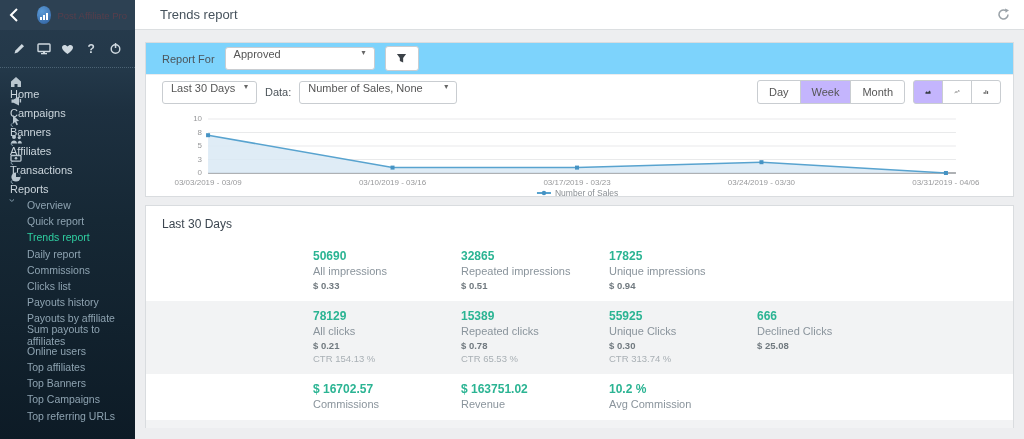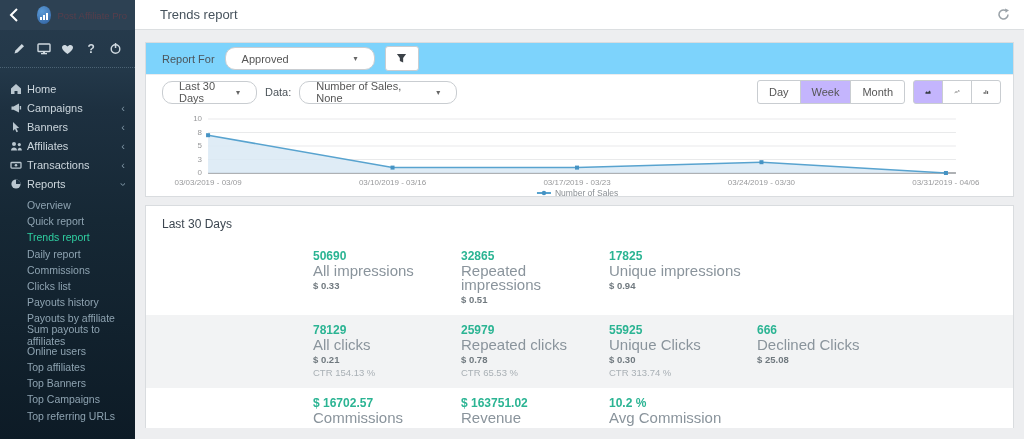--- a/index.html
+++ b/index.html
@@ -28,21 +28,21 @@
   .sb-logo i { display:block; width:2px; background:#fff; }
   .sb-logo i:nth-child(1){height:3px} .sb-logo i:nth-child(2){height:5px} .sb-logo i:nth-child(3){height:7px}
   .sb-logo-text { font-size:9.5px; color:#7a3b44; opacity:.55; white-space:nowrap; }
   .sb-icons {
     height:38px; display:flex; align-items:center; justify-content:space-around; padding:0 8px;
     border-bottom:1px dotted #4c6374; color:#cfd9e0;
   }
   .sb-icons .ticon { width:20px; height:20px; display:flex; align-items:center; justify-content:center; cursor:pointer; }
   .nav { margin-top:8px; }
   .nav-item {
-    height:19px; display:flex; align-items:flex-end; padding:0 10px; font-size:11px; cursor:pointer; color:#ccd6dd;
+    height:19px; display:flex; align-items:flex-start; padding:0 10px; font-size:11px; cursor:pointer; color:#ccd6dd;flex-direction:column;
   }
   .nav-item .nicon { width:17px; display:flex; align-items:center; color:#b9c6cf; }
   .nav-item .nlabel { flex:1; }
   .nav-item .chev { font-size:11px; color:#7d93a2; line-height:1; }
   .chev.down { display:inline-block; transform:rotate(-90deg); }
   .subnav { margin-top:7px; }
   .sub-item {
     height:16.2px; display:flex; align-items:center; padding-left:27px; font-size:10.5px; color:#8ea3b1; cursor:pointer;
   }
   .sub-item.active { color:#2fd0a2; }
@@ -59,23 +59,23 @@
 
   .card { background:#fff; border:1px solid #d9dcdf; margin:0 10px; }
   .card1 { margin-top:12px; height:155px; }
 
   .filter-strip {
     height:32px; background:#7dd3fc; border-bottom:1px solid #ebecee;
     display:flex; align-items:center; padding:0 16px; gap:10px;
   }
   .lbl { font-size:11px; color:#4c545a; }
   .select {
-    height:23px; background:#fff; border:1px solid #c9cdd1; border-radius:10px;
-    display:inline-flex; align-items:center; justify-content:space-between;
-    padding:0 16px; font-size:11px; color:#555; cursor:pointer;
+    height:23px; background:#fff; border:1px solid #c9cdd1; border-radius:3px;
+    display:inline-flex; justify-content:space-between;
+    padding:0 8px; font-size:11px; color:#555; cursor:pointer;
   }
   .select .caret { font-size:8px; color:#666; margin-left:8px; }
   .sel-approved { width:150px; }
   .sel-range { width:95px; }
   .sel-data { width:158px; }
   .btn {
     height:25px; background:#fff; border:1px solid #c9cdd1; border-radius:3px;
     display:inline-flex; align-items:center; justify-content:center; cursor:pointer; color:#3c4248;
   }
   .funnel-btn { width:34px; }
@@ -95,21 +95,21 @@
 
   .chart-wrap { padding:2px 4px 0 4px; }
   .chart-wrap svg { display:block; }
 
   .card2 { margin-top:8px; height:260px; }
   .stats-title { padding:11px 16px 10px 16px; font-size:12px; color:#3c4650; }
   .stat-row { display:grid; grid-template-columns:repeat(5,148px); padding:8px 0 9px 15px; }
   .stat-row.shaded { background:#f2f3f4; }
   .cell { padding-left:4px; }
   .cell .v { font-size:12px; font-weight:bold; color:#2bb493; line-height:15px; }
-  .cell .l { font-size:15px; color:#8a949c; line-height:14px; }
+  .cell .l { font-size:11px; color:#8a949c; line-height:14px; }
   .cell .s { font-size:9.5px; line-height:13px; margin-top:1px; }
   .cell .s .sv { color:#70797f; font-weight:bold;text-align:center; }
   .cell .s2 { font-size:9.5px; color:#a9b0b5; line-height:13px; }
 </style>
 </head>
 <body>
 
 <div class="app">
 
   <div class="sidebar">
@@ -356,21 +356,21 @@
 
         <div class="stat-row shaded">
           <div class="cell"></div>
           <div class="cell">
             <div class="v">78129</div>
             <div class="l">All clicks</div>
             <div class="s"><span class="sv">$ 0.21</span></div>
             <div class="s2">CTR 154.13 %</div>
           </div>
           <div class="cell">
-            <div class="v">25979</div>
+            <div class="v">15389</div>
             <div class="l">Repeated clicks</div>
             <div class="s"><span class="sv">$ 0.78</span></div>
             <div class="s2">CTR 65.53 %</div>
           </div>
           <div class="cell">
             <div class="v">55925</div>
             <div class="l">Unique Clicks</div>
             <div class="s"><span class="sv">$ 0.30</span></div>
             <div class="s2">CTR 313.74 %</div>
           </div>

